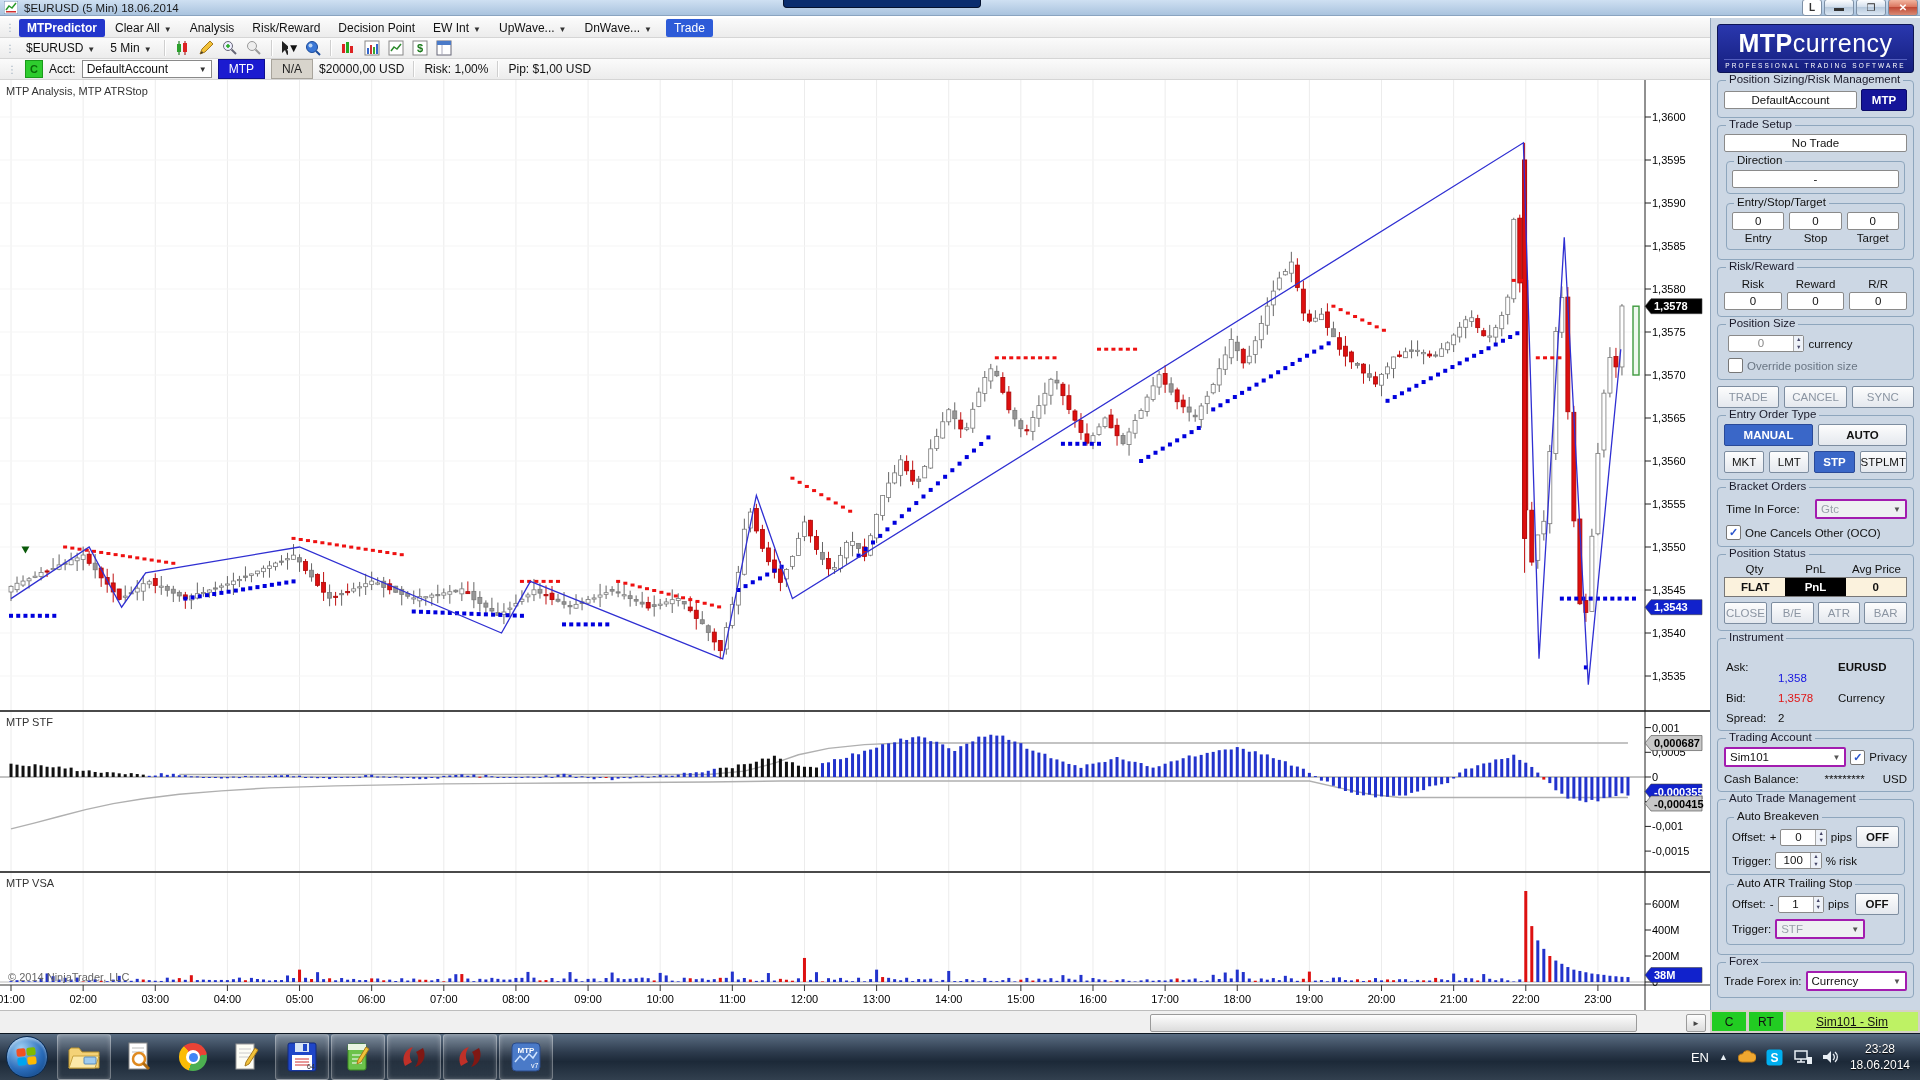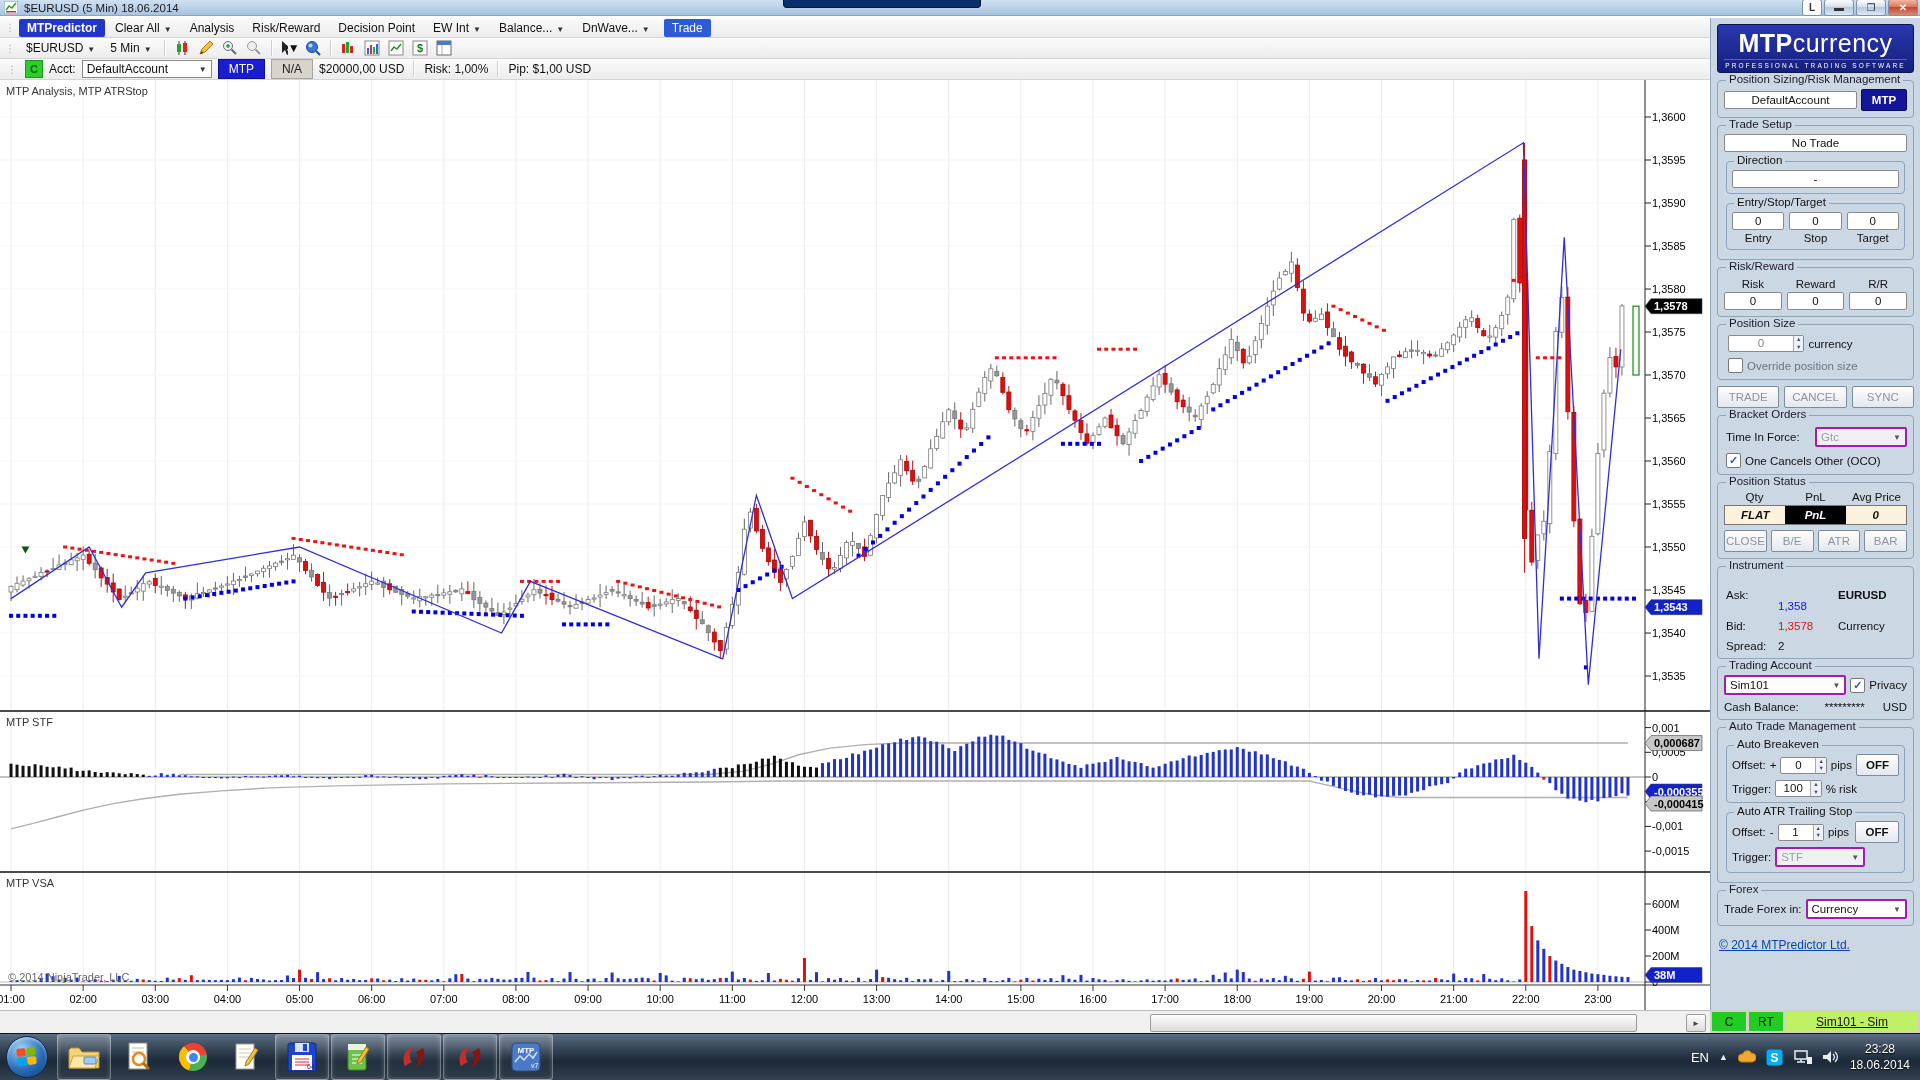--- a/index.html
+++ b/index.html
@@ -85,21 +85,21 @@
   .spin .ud{display:flex;flex-direction:column;border-left:1px solid #aaa;background:#eef2f8;}
   .spin .ud span{font-size:5.5px;color:#446;padding:1px 2px;line-height:1;}
   .cb{width:13px;height:13px;background:#fff;border:1px solid #777;display:inline-flex;align-items:center;justify-content:center;border-radius:2px;}
   .cb .ck{color:#2a55cc;font-size:11px;font-weight:bold;line-height:1;}
   .ddl{background:#fff;border:2px solid #a21caf;border-radius:2px;padding:2px 4px;display:flex;justify-content:space-between;align-items:center;}
   .ddl.dis{background:#eef0f2;color:#98a0aa;}
   .ddl .arr{font-size:8px;color:#555;}
   .hdr3{display:flex;text-align:center;margin-bottom:2px;}
   .hdr3>div{flex:1;}
   .cells{display:flex;border:1px solid #777;}
-  .cells>div{flex:1;text-align:center;padding:3px 0;font-weight:bold;font-style:italic;}
+  .cells>div{flex:1;text-align:center;padding:3px 0;font-weight:bold;}
   .cell-flat{background:#fbf2dd;}
   .cell-pnl{background:#000;color:#fff;}
   .cell-avg{background:#fbf2dd;}
   .b4{display:flex;gap:4px;margin-top:5px;}
   .b4>div{flex:1;}
   .instgrid{display:grid;grid-template-columns:52px 60px 1fr;row-gap:8px;align-items:center;padding:2px 2px 0;}
   .blue-t{color:#1515e0;margin-top:23px;}
   .red-t{color:#e01515;}
   .right-t{text-align:left;}
   #mtp-link{margin:12px 8px 0;color:#0645ad;text-decoration:underline;font-size:12px;}
@@ -149,21 +149,21 @@
   <div id="popup-remnant"></div>
 
   <div id="menubar">
     <span class="grip">⋮</span>
     <span class="mitem brand"><span>MTPredictor</span></span>
     <span class="mitem"><span>Clear All</span><span class="arr">▼</span></span>
     <span class="mitem"><span>Analysis</span></span>
     <span class="mitem"><span>Risk/Reward</span></span>
     <span class="mitem"><span>Decision Point</span></span>
     <span class="mitem"><span>EW Int</span><span class="arr">▼</span></span>
-    <span class="mitem"><span>Balance...</span><span class="arr">▼</span></span>
+    <span class="mitem"><span>UpWave...</span><span class="arr">▼</span></span>
     <span class="mitem"><span>DnWave...</span><span class="arr">▼</span></span>
     <span class="mitem tradebtn"><span>Trade</span></span>
   </div>
 
   <div id="toolbar">
     <span class="grip">⋮</span>
     <span class="tsel"><span>$EURUSD</span><span class="arr">▼</span></span>
     <span class="tsel"><span>5 Min</span><span class="arr">▼</span></span>
     <span class="vsep"></span>
     <span class="tbtn">
@@ -1806,20 +1806,33 @@
         <span style="color:#6a7684">Override position size</span>
       </div>
     </div>
 
     <div class="col3" style="margin:6px 6px 2px">
       <div class="btn3 dis">TRADE</div>
       <div class="btn3 dis">CANCEL</div>
       <div class="btn3 dis">SYNC</div>
     </div>
 
+    <div class="grp">
+      <div class="ttl">Entry Order Type</div>
+      <div class="col3" style="margin-bottom:5px">
+        <div class="btn3 sel">MANUAL</div>
+        <div class="btn3 bold">AUTO</div>
+      </div>
+      <div class="col3">
+        <div class="btn3">MKT</div>
+        <div class="btn3">LMT</div>
+        <div class="btn3 sel">STP</div>
+        <div class="btn3">STPLMT</div>
+      </div>
+    </div>
 
     <div class="grp">
       <div class="ttl">Bracket Orders</div>
       <div class="row" style="margin:3px 0 6px 2px">
         <span style="flex:1">Time In Force:</span>
         <span class="ddl dis" style="width:80px">
             <span>Gtc</span>
             <span class="arr">▼</span>
           </span>
       </div>

